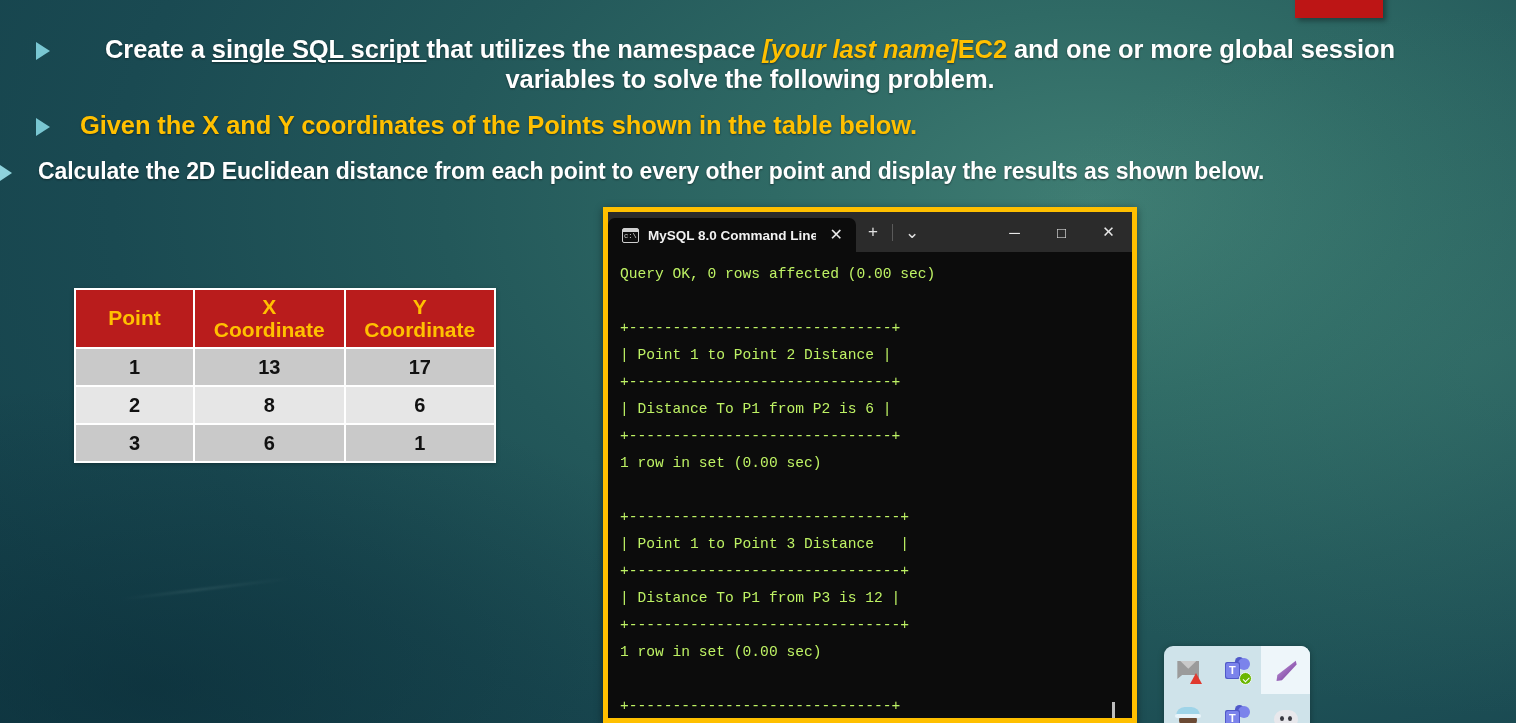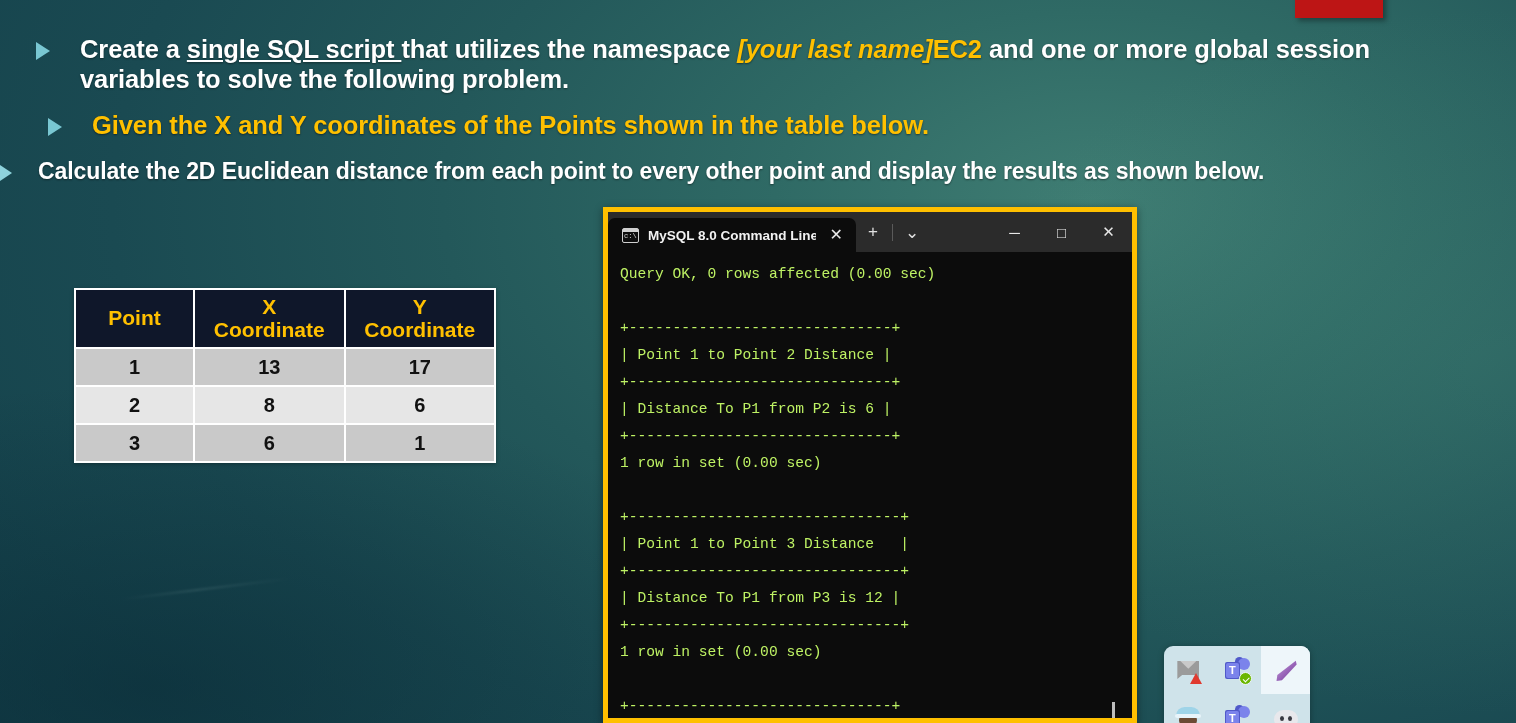--- a/index.html
+++ b/index.html
@@ -68,22 +68,22 @@
     top: 34px;
     width: 1420px;
     z-index: 4;
   }
 
   .bullet {
     display: flex;
     align-items: flex-start;
     margin-bottom: 6px;
   }
-  .bullet.lvl1 { padding-left: 36px; }
-  .bullet.lvl2 { padding-left: 48px; margin-top: 16px; }
+  .bullet.lvl1 { padding-left: 36px; text-align: center; }
+  .bullet.lvl2 { padding-left: 36px; margin-top: 16px; }
   .bullet.lvl3 { margin-top: 18px; }
 
   .tri {
     flex: 0 0 auto;
     width: 0; height: 0;
     border-top: 9px solid transparent;
     border-bottom: 9px solid transparent;
     border-left: 14px solid #79c7d2;
     margin-top: 8px;
   }
@@ -120,21 +120,21 @@
     border-collapse: collapse;
     z-index: 4;
     box-shadow: 0 1px 4px rgba(0,0,0,0.3);
   }
   #points-table th, #points-table td {
     border: 2px solid #ffffff;
     text-align: center;
     font-weight: bold;
   }
   #points-table th {
-    background: #0f172a;
+    background: #b91c1c;
     color: #ffc000;
     font-size: 21px;
     height: 59px;
     line-height: 1.08;
     padding: 2px 4px;
   }
   #points-table td {
     background: #c9c9c9;
     color: #111111;
     font-size: 20px;

